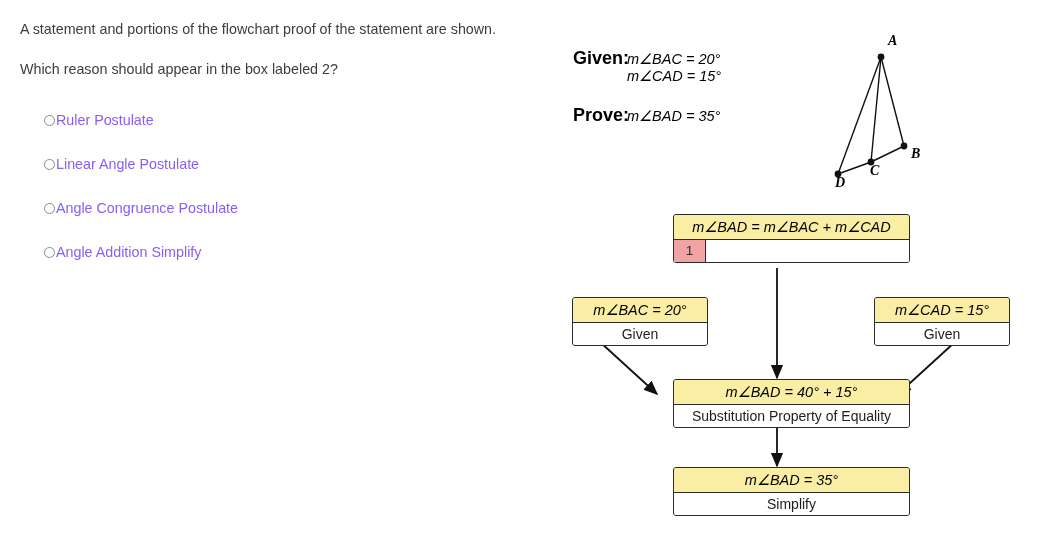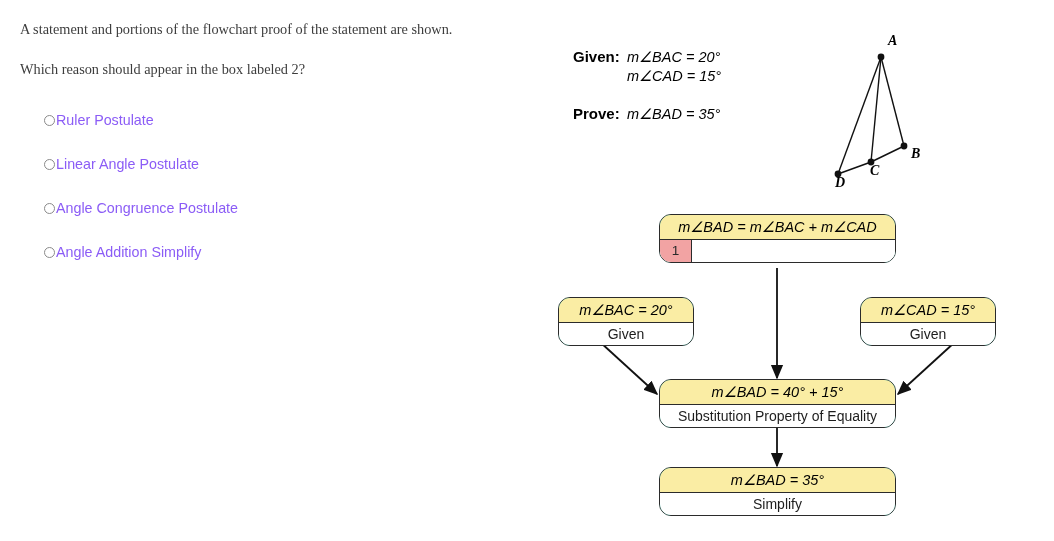--- a/index.html
+++ b/index.html
@@ -22,21 +22,20 @@
     left: 20px;
     top: 18px;
     width: 500px;
   }
   .q-para {
     font-size: 14.3px;
     line-height: 22px;
     color: #3d3d3d;
     margin: 0 0 18px 0;
     max-width: 490px;
-    font-family: Liberation Serif, serif;
   }
   #choices {
     margin-top: 10px;
   }
   .choice {
     display: flex;
     align-items: center;
     height: 44px;
     padding-left: 24px;
   }
@@ -66,21 +65,21 @@
   }
   .gp-row {
     display: flex;
     align-items: baseline;
     height: 20px;
   }
   .gp-key {
     font-weight: bold;
     width: 54px;
     flex: 0 0 auto;
-    font-size: 15px;
+    font-size: 18px;
   }
   .gp-val {
     font-style: italic;
     font-size: 14.5px;
     white-space: nowrap;
   }
   .gap { height: 17px; }
 
   
   #triangle-figure {
@@ -105,23 +104,24 @@
     left: 0;
     top: 0;
     width: 1054px;
     height: 541px;
     pointer-events: none;
   }
   .node {
     position: absolute;
     box-sizing: border-box;
     border: 1.6px solid #2b2b2b;
-    border-radius: 12px;
+    border-radius: 3px;
     background: #5eead4;
     overflow: hidden;
+    margin-left: 14px;
   }
   .node .head {
     background: #faeda4;
     border-bottom: 1.6px solid #2b2b2b;
     text-align: center;
     font-style: italic;
     font-size: 14.5px;
     color: #000;
     line-height: 24px;
     height: 24px;

